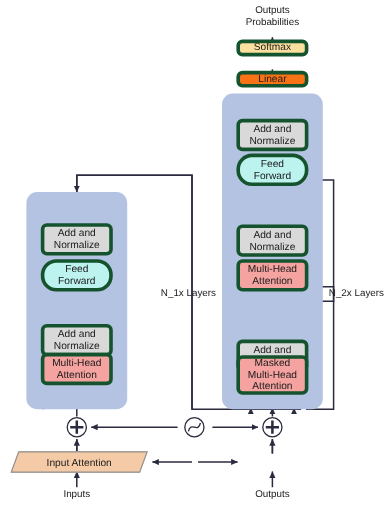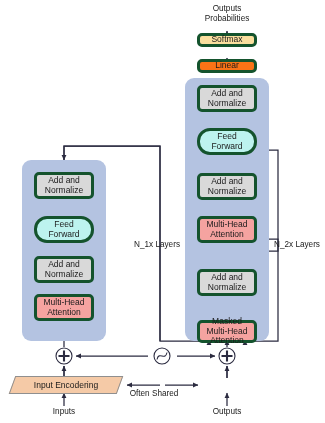--- a/index.html
+++ b/index.html
@@ -35,21 +35,21 @@
     border-radius: 5px;
     display: flex;
     align-items: center;
     justify-content: center;
     text-align: center;
     line-height: 1.12;
     color: #1a1a1a;
     font-size: 8.5px;
     white-space: pre-line;
   }
-  .node.gray   { background: #d9d9d9; }
+  .node.gray   { background: #d9d9d9; margin-top: 14px; }
   .node.cyan   { background: #bdf3ef; border-radius: 13px; }
   .node.red    { background: #f5a3a0; }
   .node.amber  { background: #fadf9e; }
   .node.green  { background: #f97316; }
   .plabel {
     position: absolute;
     font-size: 8.2px;
     color: #1a1a1a;
     text-align: center;
     line-height: 1.22;
@@ -173,40 +173,39 @@
   <div class="node gray" style="left:197px; top:85px; width:60px; height:27px;">Add and
 Normalize</div>
   <div class="node cyan" style="left:197px; top:128px; width:60px; height:27px;">Feed
 Forward</div>
   <div class="node gray" style="left:197px; top:173px; width:60px; height:27px;">Add and
 Normalize</div>
   <div class="node red" style="left:197px; top:216px; width:60px; height:27px;">Multi-Head
 Attention</div>
   <div class="node gray" style="left:197px; top:269px; width:60px; height:27px;">Add and
 Normalize</div>
-  <div class="node red" style="left:197px; top:320px; width:60px; height:23px;">Masked
+  <div class="node red" style="left:197px; top:296px; width:60px; height:33px;">Masked
 Multi-Head
 Attention</div>
 
   <div class="node gray" style="left:34px; top:172px; width:60px; height:27px;">Add and
 Normalize</div>
   <div class="node cyan" style="left:34px; top:216px; width:60px; height:27px;">Feed
 Forward</div>
   <div class="node gray" style="left:34px; top:256px; width:60px; height:27px;">Add and
 Normalize</div>
   <div class="node red" style="left:34px; top:294px; width:60px; height:27px;">Multi-Head
 Attention</div>
 
   <div class="plabel" style="left:110px; top:240px; width:70px; text-align:right;">N_1x Layers</div>
   <div class="plabel" style="left:274px; top:240px; width:70px; text-align:left;">N_2x Layers</div>
 
 
   <div class="embed" style="left:12px; top:376px; width:108px; height:18px;">
     <div class="skew"></div>
-    <span>Input Encodering</span>
+    <span>Input Attention</span>
   </div>
 
-  <div class="plabel" style="left:119px; top:389px; width:70px;">Often Shared</div>
 
   <div class="plabel" style="left:34px; top:407px; width:60px;">Inputs</div>
   <div class="plabel" style="left:197px; top:407px; width:60px;">Outputs</div>
 
 </div>
 
 </body></html>

